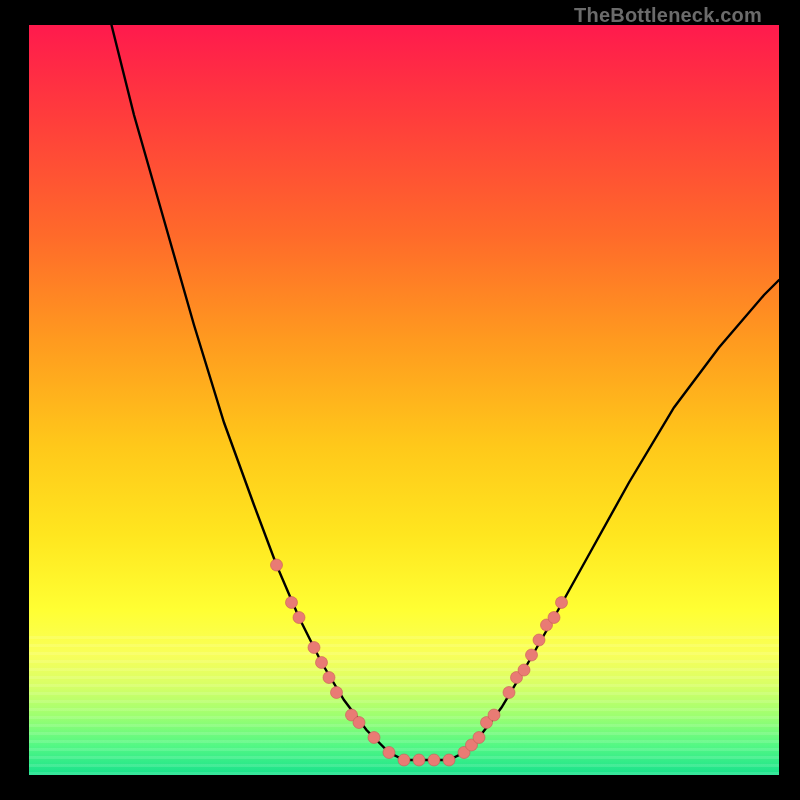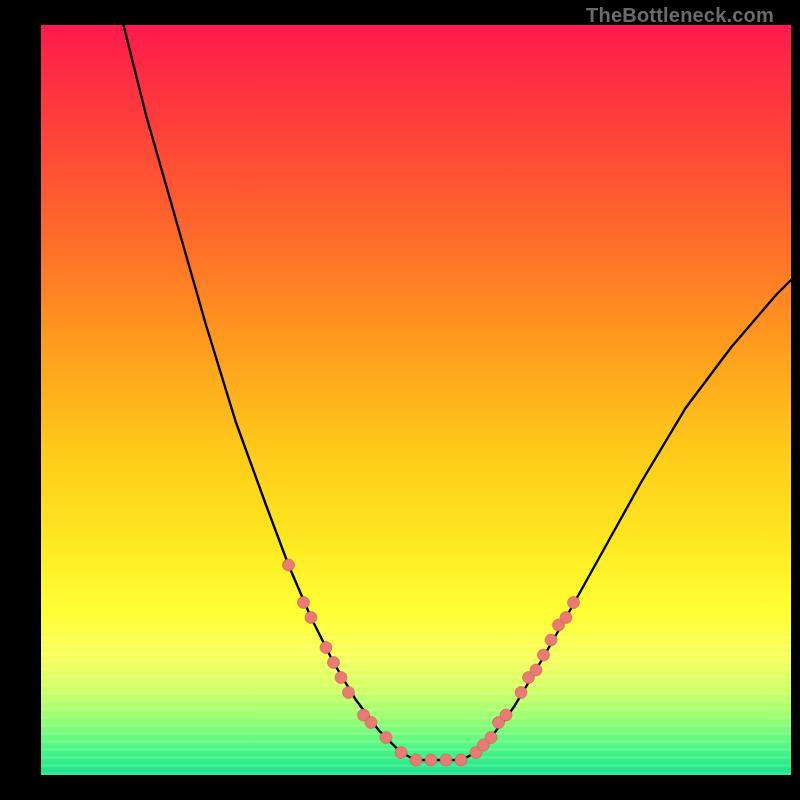--- a/index.html
+++ b/index.html
@@ -6,21 +6,21 @@
     margin: 0;
     padding: 0;
     width: 800px;
     height: 800px;
     background: #000;
     overflow: hidden;
   }
   .frame {
     position: absolute;
     top: 0;
-    left: 16px;
+    left: 4px;
     width: 770px;
     height: 800px;
     background: #000;
     text-decoration: underline;
   }
   .plot-area {
     position: absolute;
     top: 25px;
     left: 25px;
     width: 750px;

